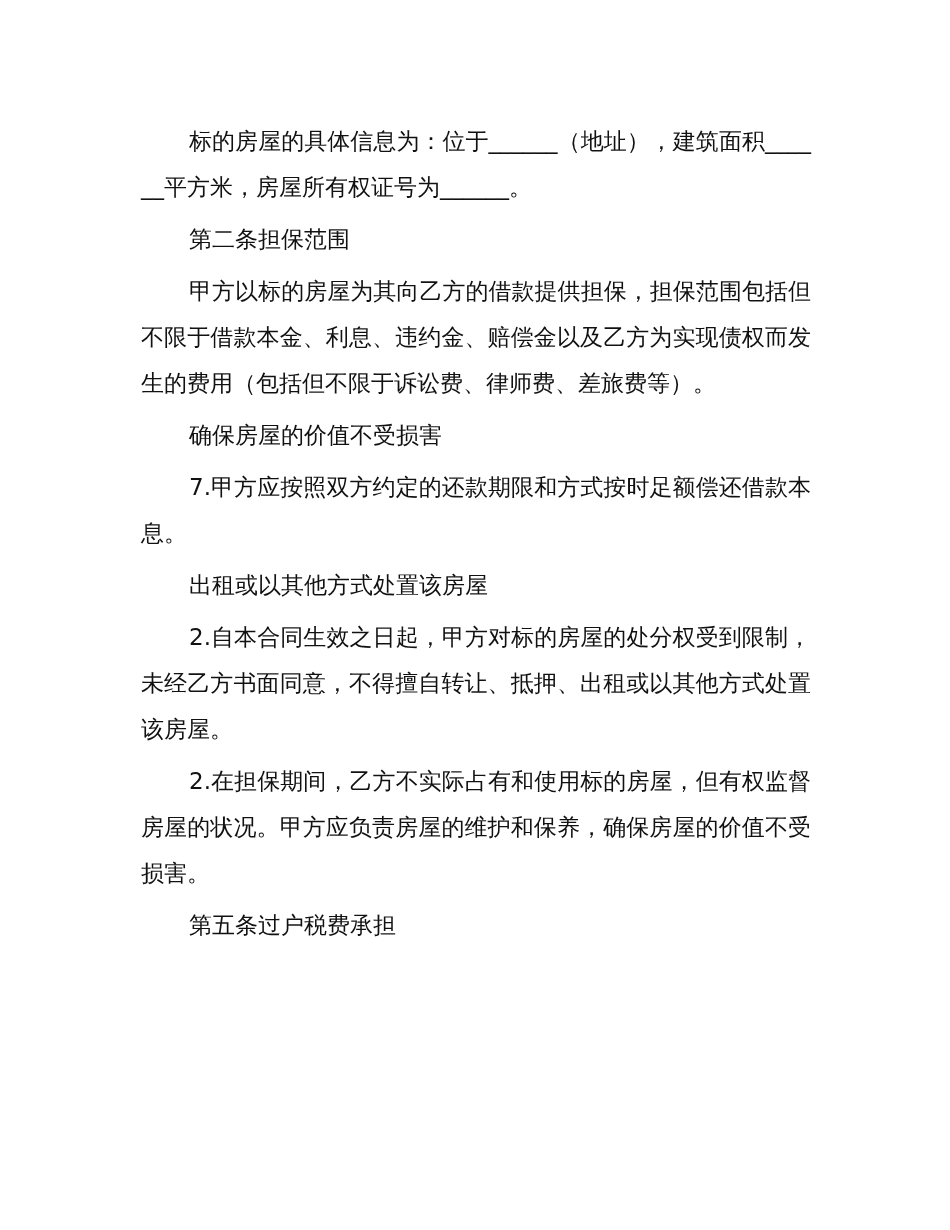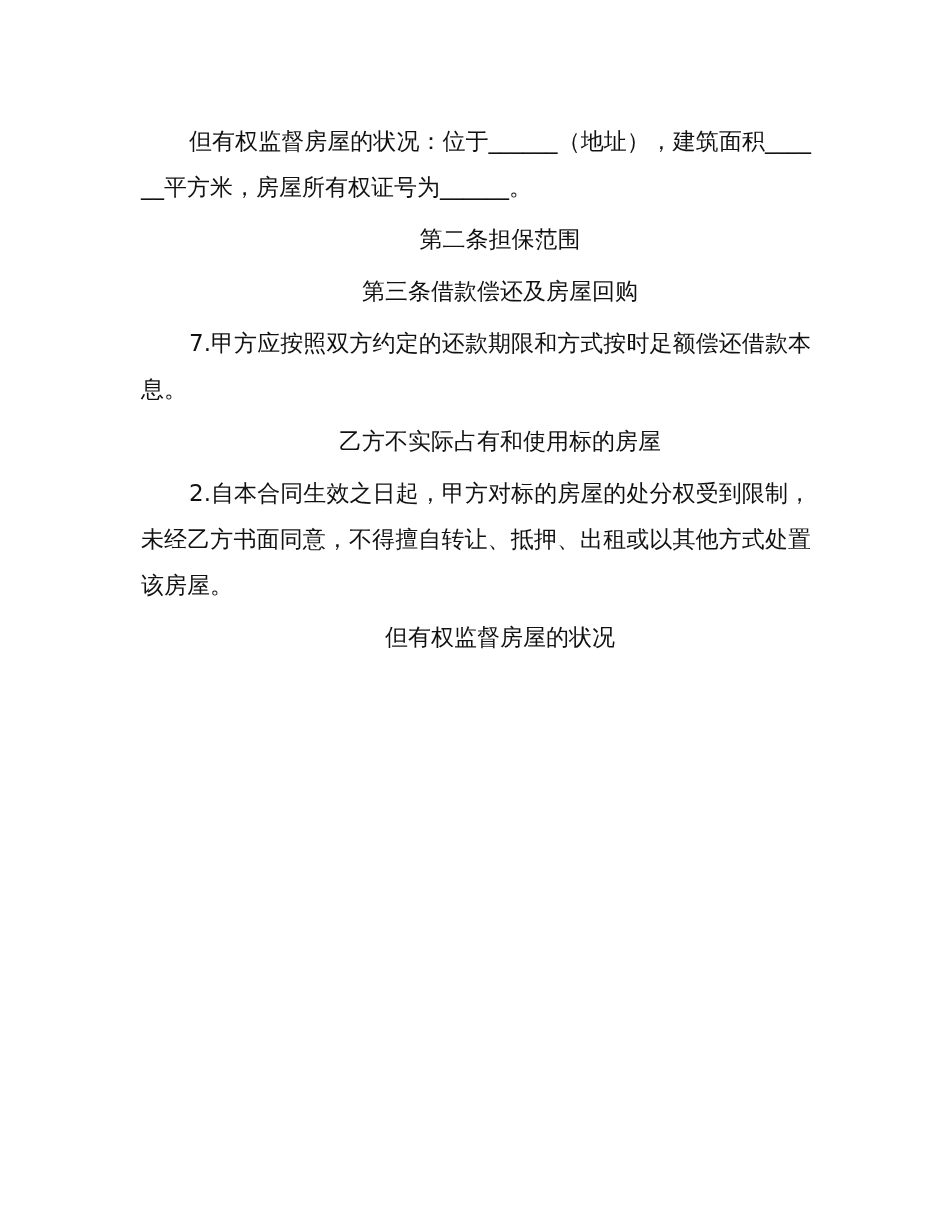--- a/index.html
+++ b/index.html
@@ -14,26 +14,28 @@
     color: #111111;
     line-height: 46px;
   }
   .para {
     margin: 0 0 6px 0;
     text-align: justify;
     text-align-last: left;
     text-indent: 48px;
     word-break: break-all;
   }
-  .heading { margin: 0 0 6px 0; text-indent: 48px; text-align: center; }
+  .heading { margin: 0 0 6px 0; text-indent: 48px; }
 </style>
 </head>
 <body>
 
 <div class="page">
-  <p class="para">但有权监督房屋的状况：位于______（地址），建筑面积______平方米，房屋所有权证号为______。</p>
+  <p class="para">标的房屋的具体信息为：位于______（地址），建筑面积______平方米，房屋所有权证号为______。</p>
   <p class="heading">第二条担保范围</p>
-  <p class="heading">第三条借款偿还及房屋回购</p>
+  <p class="para">甲方以标的房屋为其向乙方的借款提供担保，担保范围包括但不限于借款本金、利息、违约金、赔偿金以及乙方为实现债权而发生的费用（包括但不限于诉讼费、律师费、差旅费等）。</p>
+  <p class="heading">确保房屋的价值不受损害</p>
   <p class="para">7.甲方应按照双方约定的还款期限和方式按时足额偿还借款本息。</p>
-  <p class="heading">乙方不实际占有和使用标的房屋</p>
+  <p class="heading">出租或以其他方式处置该房屋</p>
   <p class="para">2.自本合同生效之日起，甲方对标的房屋的处分权受到限制，未经乙方书面同意，不得擅自转让、抵押、出租或以其他方式处置该房屋。</p>
-  <p class="heading">但有权监督房屋的状况</p>
+  <p class="para">2.在担保期间，乙方不实际占有和使用标的房屋，但有权监督房屋的状况。甲方应负责房屋的维护和保养，确保房屋的价值不受损害。</p>
+  <p class="heading">第五条过户税费承担</p>
 </div>
 
 </body></html>

